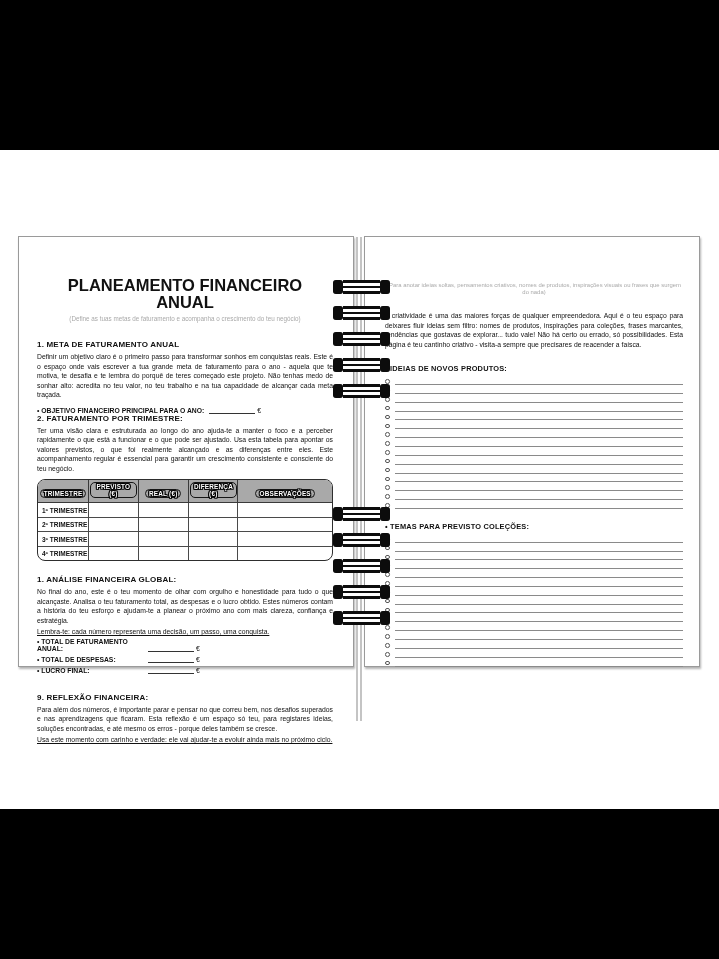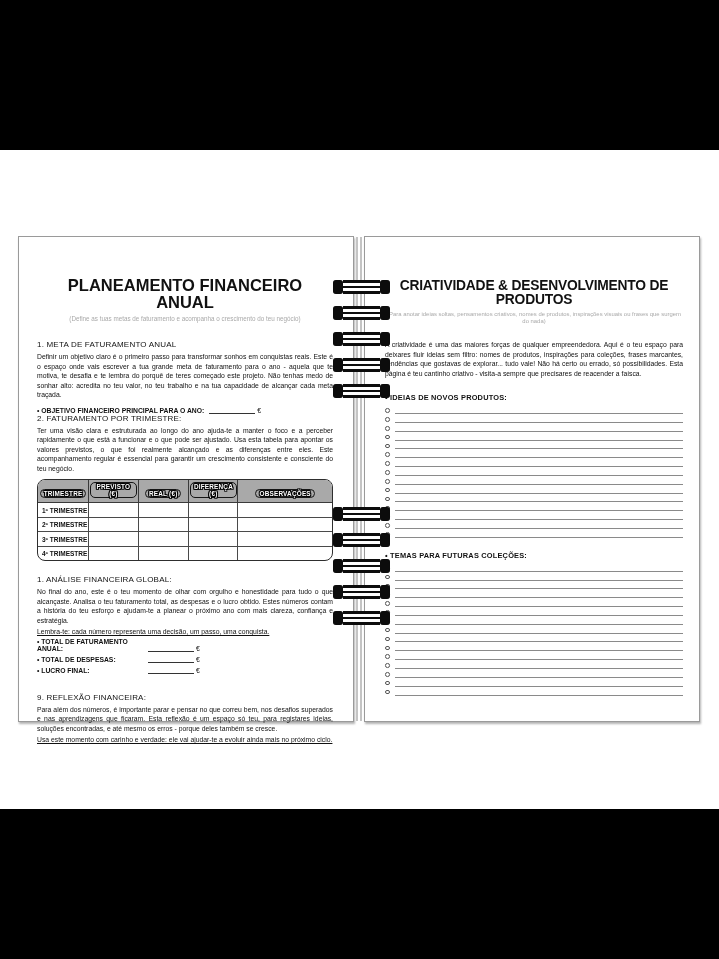--- a/index.html
+++ b/index.html
@@ -2,33 +2,33 @@
 <html><head>
 <meta charset="utf-8">
 <style>
   html,body{margin:0;padding:0;background:#fff;}
   .canvas{position:relative;width:719px;height:959px;background:#fff;overflow:hidden;
           font-family:"Liberation Sans",sans-serif;color:#111;}
   .mask{position:absolute;left:0;width:719px;background:#000;}
   .mask-top{top:0;height:150px;}
   .mask-bottom{top:809px;height:150px;}
 
-  .page{position:absolute;top:236px;width:336px;height:486px;background:#fff;
+  .page{position:absolute;top:236px;width:336px;height:431px;background:#fff;
         border:1.5px solid #9a9a9a;box-sizing:border-box;
         box-shadow:1px 2px 2px rgba(0,0,0,0.30);}
   .page-left{left:18px;padding:40px 20px 0 18px;}
   .page-right{left:364px;padding:42px 16px 0 20px;}
 
   .page-head{text-align:center;}
   h1{margin:0;font-size:16.5px;line-height:1.05;font-weight:700;letter-spacing:0px;}
   .page-right h1{font-size:13.8px;letter-spacing:-0.2px;}
   .subtitle{margin-top:3px;font-size:6.3px;color:#a9a9a9;line-height:1.2;}
   .page-right .subtitle{font-size:5.9px;}
 
-  h2{margin:0 0 3px 0;font-size:8px;font-weight:400;letter-spacing:0.2px;}
+  h2{margin:0 0 3px 0;font-size:8px;font-weight:700;letter-spacing:0.2px;}
   p{margin:0;font-size:6.8px;line-height:1.40;text-align:justify;}
   .section{margin-top:0;}
   .s1{margin-top:18px;} .s2{} .s3{margin-top:14px;} .s4{margin-top:19px;}
 
   .field-row{display:flex;align-items:flex-end;margin-top:4px;font-size:6.8px;height:10px;}
   .field-row .lbl{font-weight:700;}
   .blank{display:inline-block;width:46px;border-bottom:1px solid #333;height:7px;margin-left:5px;}
   .euro{margin-left:2px;font-size:6.8px;}
   .fields3{margin-top:4px;}
   .fields3 .field-row{height:11px;margin-top:0;}
@@ -164,21 +164,20 @@
 
     <div class="section s4">
       <h2>9. REFLEXÃO FINANCEIRA:</h2>
       <p>Para além dos números, é importante parar e pensar no que correu bem, nos desafios superados e nas aprendizagens que ficaram. Esta reflexão é um espaço só teu, para registares ideias, soluções encontradas, e até mesmo os erros - porque deles também se cresce.</p>
       <div class="note-underline">Usa este momento com carinho e verdade: ele vai ajudar-te a evoluir ainda mais no próximo ciclo.</div>
     </div>
   </div>
 
   <div class="page page-right">
     <div class="page-head">
-      <h1>CRIATIVIDADE &amp; DESENVOLVIMENTO DE PRODUTOS</h1>
       <div class="subtitle">(Para anotar ideias soltas, pensamentos criativos, nomes de produtos, inspirações visuais ou frases que surgem do nada)</div>
     </div>
 
     <p class="intro">A criatividade é uma das maiores forças de qualquer empreendedora. Aqui é o teu espaço para deixares fluir ideias sem filtro: nomes de produtos, inspirações para coleções, frases marcantes, tendências que gostavas de explorar... tudo vale! Não há certo ou errado, só possibilidades. Esta página é teu cantinho criativo - visita-a sempre que precisares de reacender a faísca.</p>
 
     <div class="list-head lh1">• IDEIAS DE NOVOS PRODUTOS:</div>
     <div class="lines">
       <div class="wline">
         <span class="dot"></span>
         <span class="rule"></span>
@@ -234,21 +233,21 @@
         <div class="wline">
         <span class="dot"></span>
         <span class="rule"></span>
       </div>
         <div class="wline">
         <span class="dot"></span>
         <span class="rule"></span>
       </div>
       </div>
 
-    <div class="list-head lh2">• TEMAS PARA FUTURAS COLEÇÕES:</div>
+    <div class="list-head lh2">• TEMAS PARA PREVISTO COLEÇÕES:</div>
     <div class="lines">
       <div class="wline">
         <span class="dot"></span>
         <span class="rule"></span>
       </div>
     <div class="wline">
         <span class="dot"></span>
         <span class="rule"></span>
       </div>
         <div class="wline">

